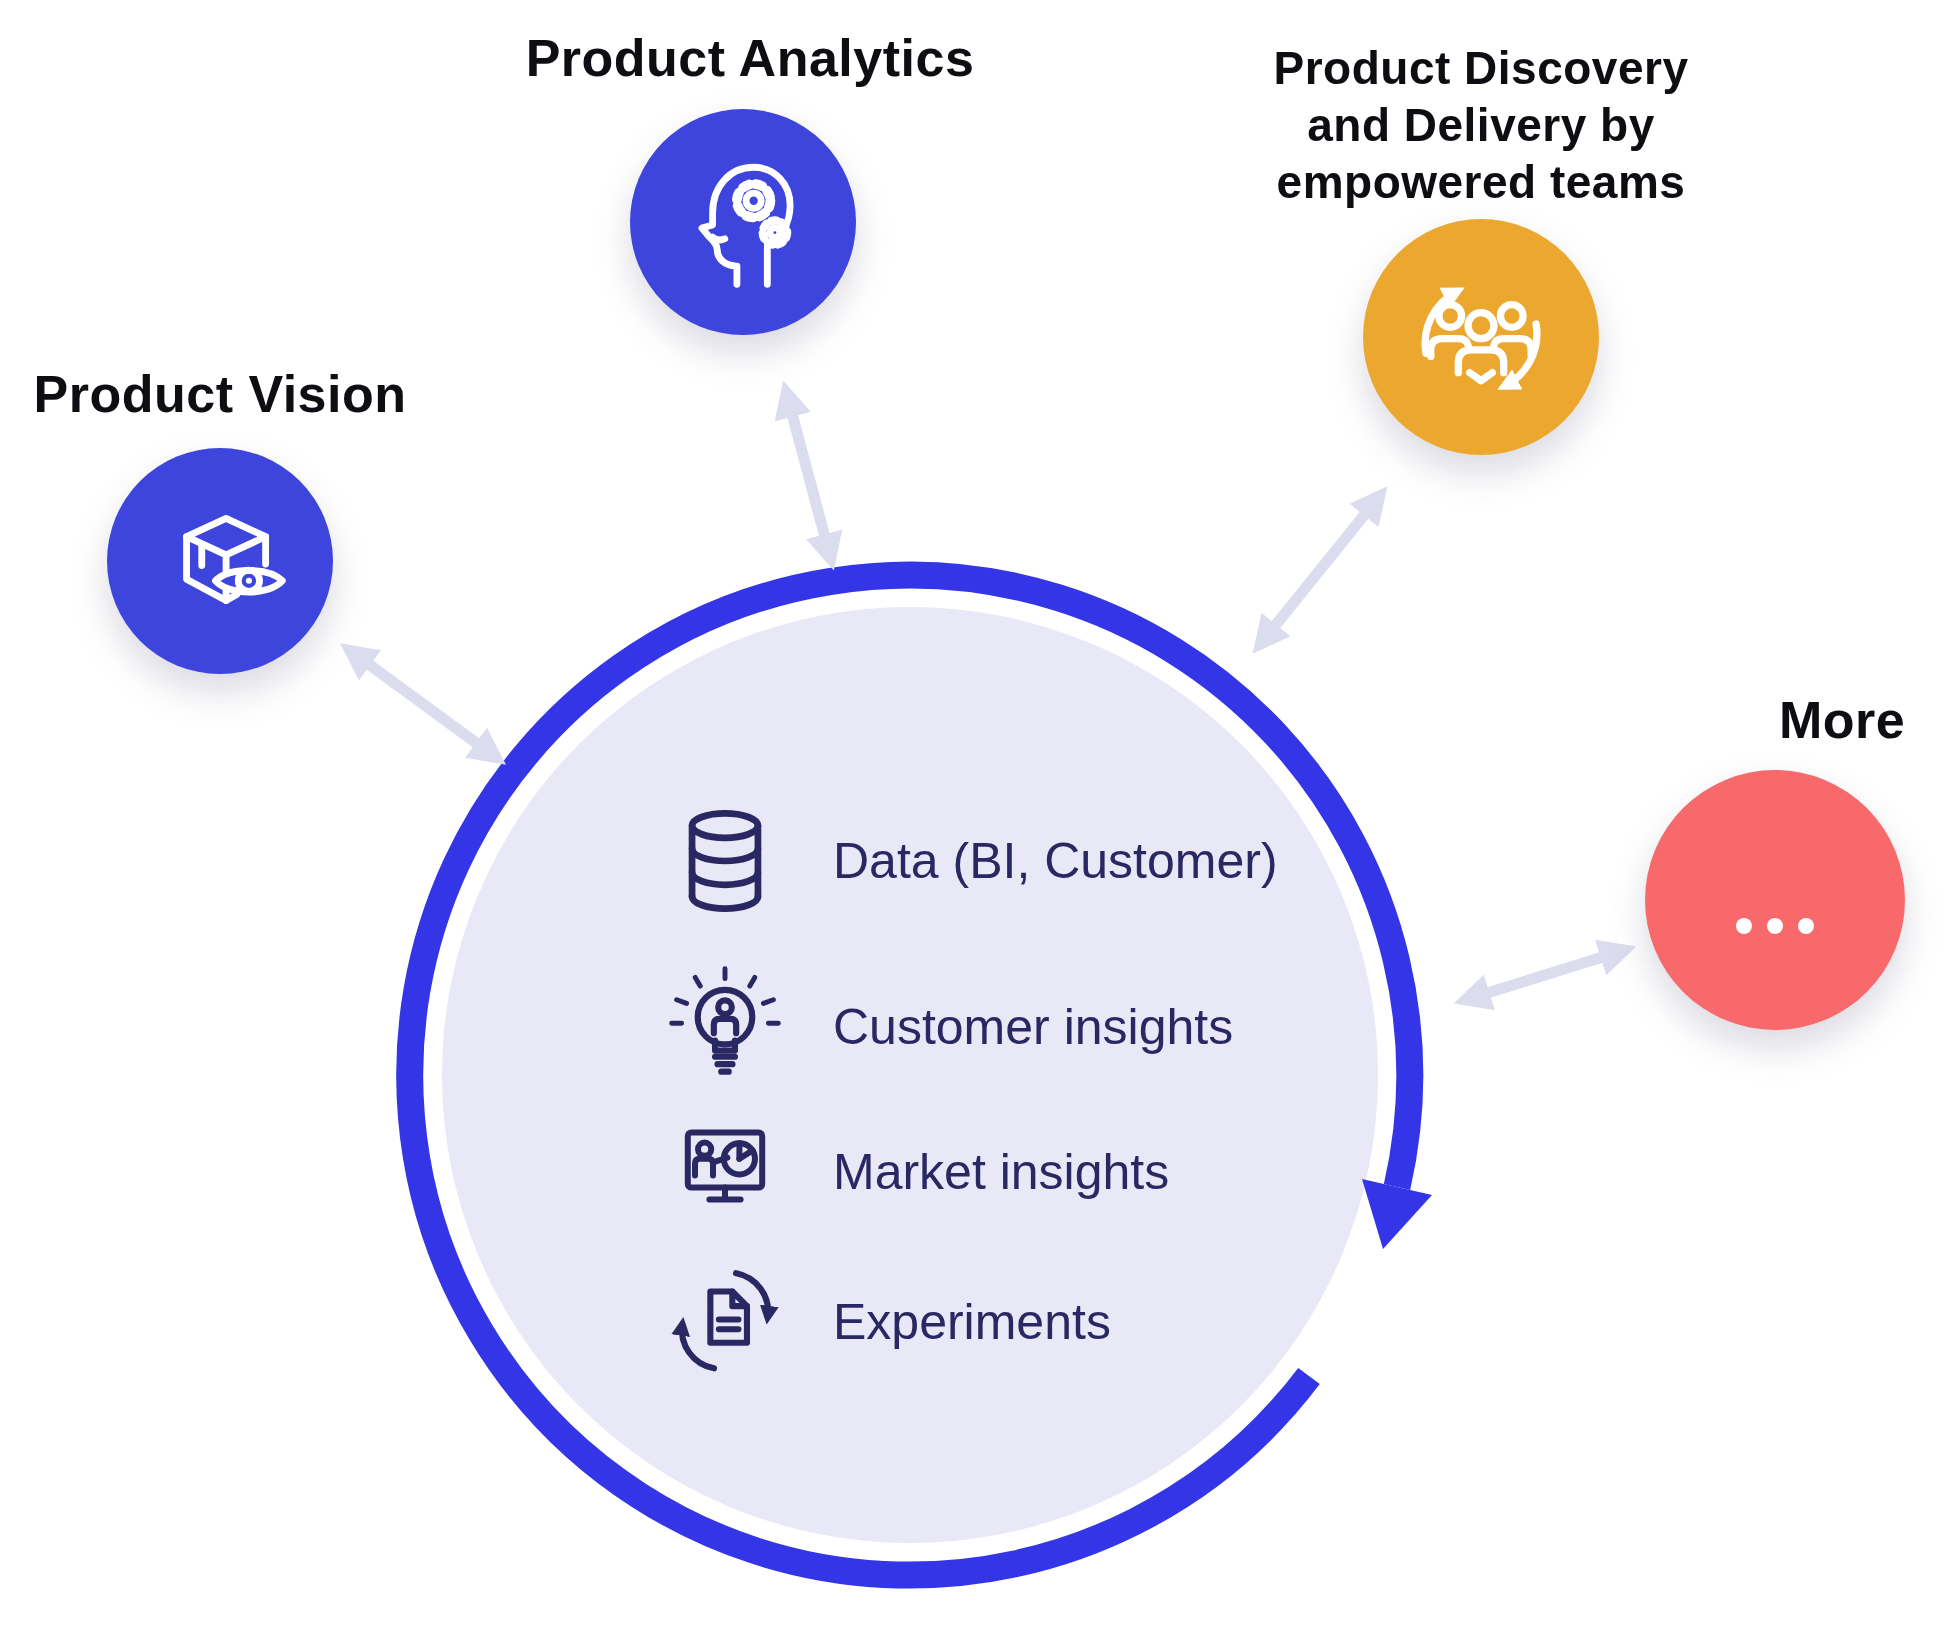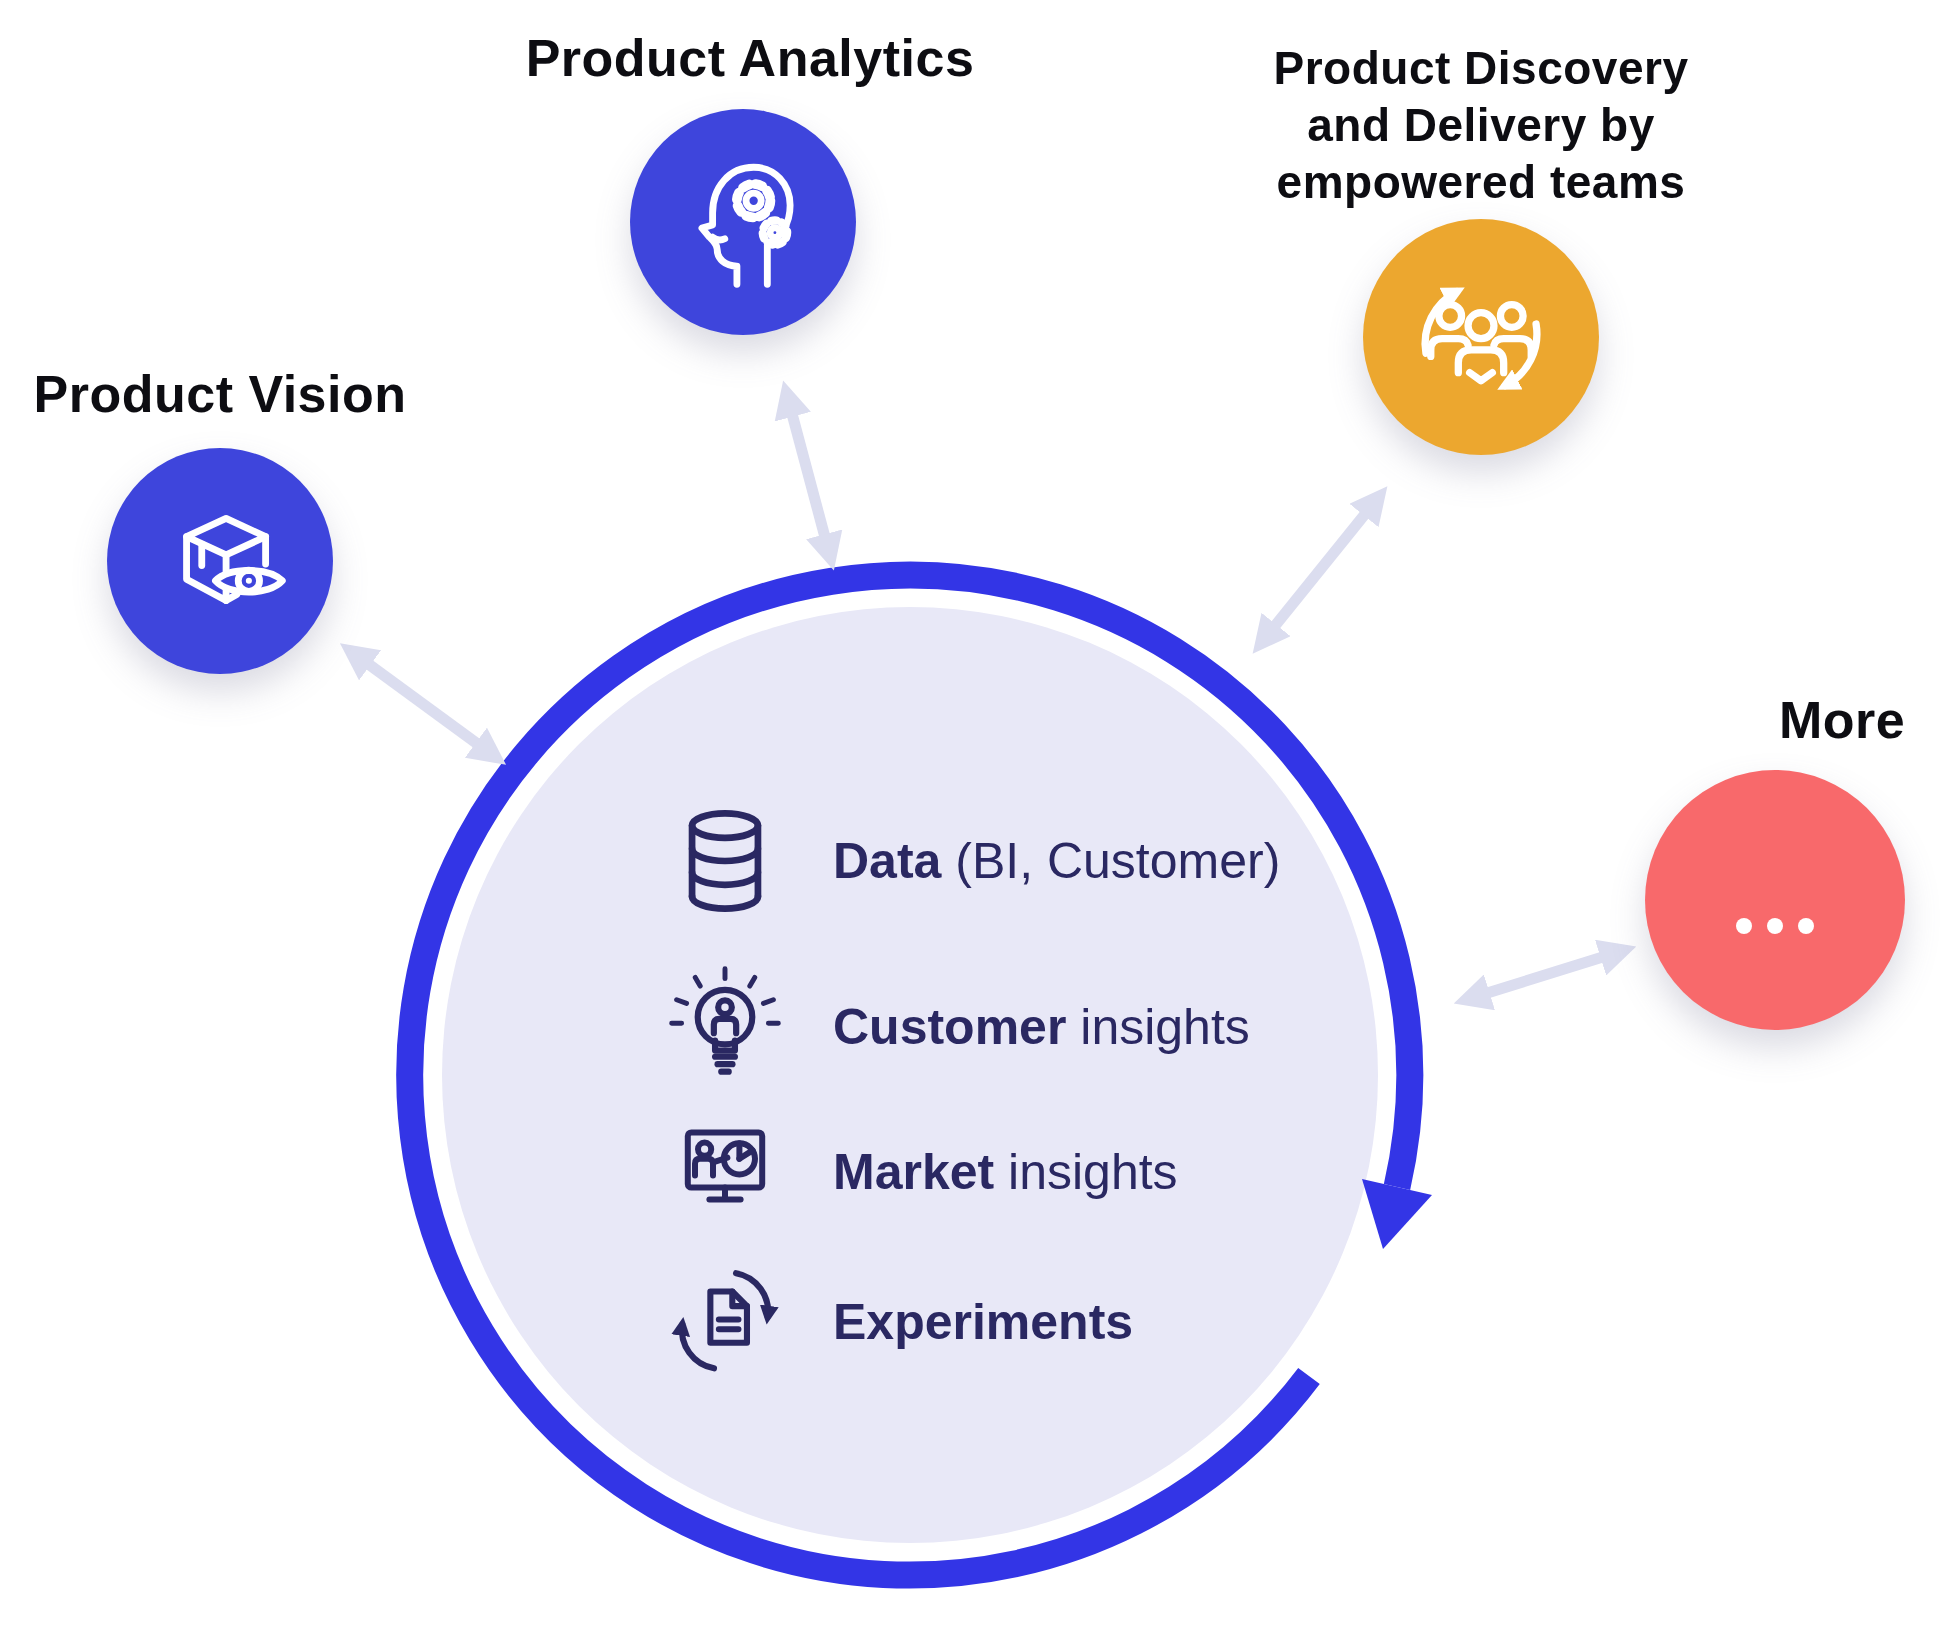--- a/index.html
+++ b/index.html
@@ -29,21 +29,21 @@
     position:absolute;left:1645px;top:918px;width:260px;
     display:flex;justify-content:center;gap:15px;
   }
   .dots span{width:16px;height:16px;border-radius:50%;background:#ffffff;display:block;}
   .row{
     position:absolute;left:648px;display:flex;align-items:center;gap:31px;height:128px;
   }
   .row-1{top:797px;} .row-2{top:963px;} .row-3{top:1108px;} .row-4{top:1258px;}
   .row .iconbox{width:154px;display:flex;justify-content:center;align-items:center;}
   .row-label{font-size:50px;color:#2A2862;white-space:nowrap;}
-  .row-label .b{font-weight:700;}
+  .row-label .b{font-weight:400;}
 </style>
 </head>
 <body>
 
 <div class="canvas">
 
   <svg class="layer" viewBox="0 0 1944 1648" aria-hidden="true">
     <defs>
       <marker id="ah" viewBox="0 0 10 10" refX="6" refY="5" markerWidth="3.4" markerHeight="3.4" orient="auto-start-reverse" markerUnits="strokeWidth">
         <path d="M0 0 L10 5 L0 10 z" fill="#DBDDEF"></path>

